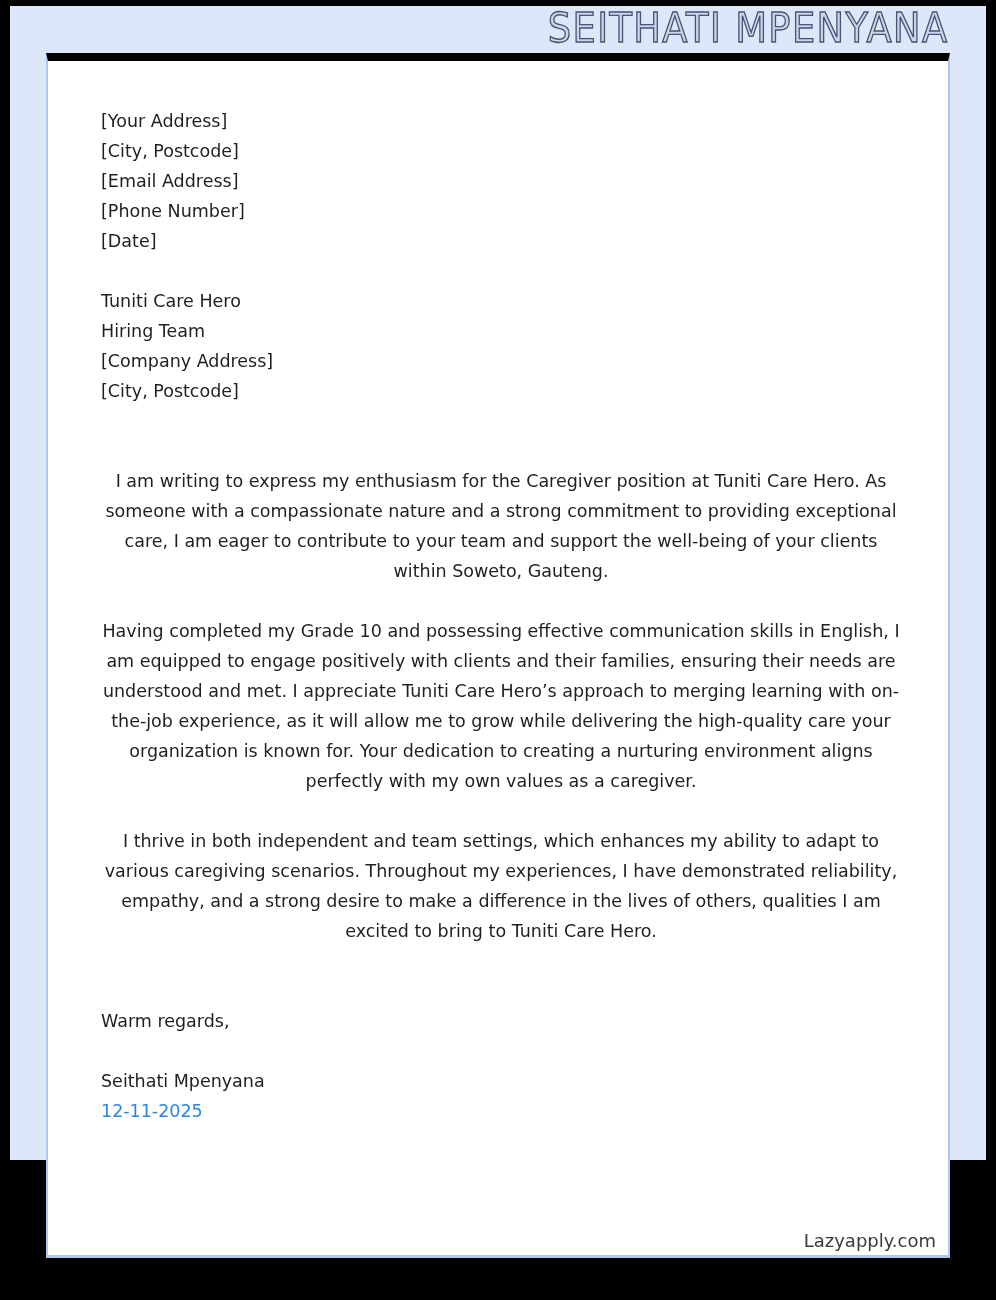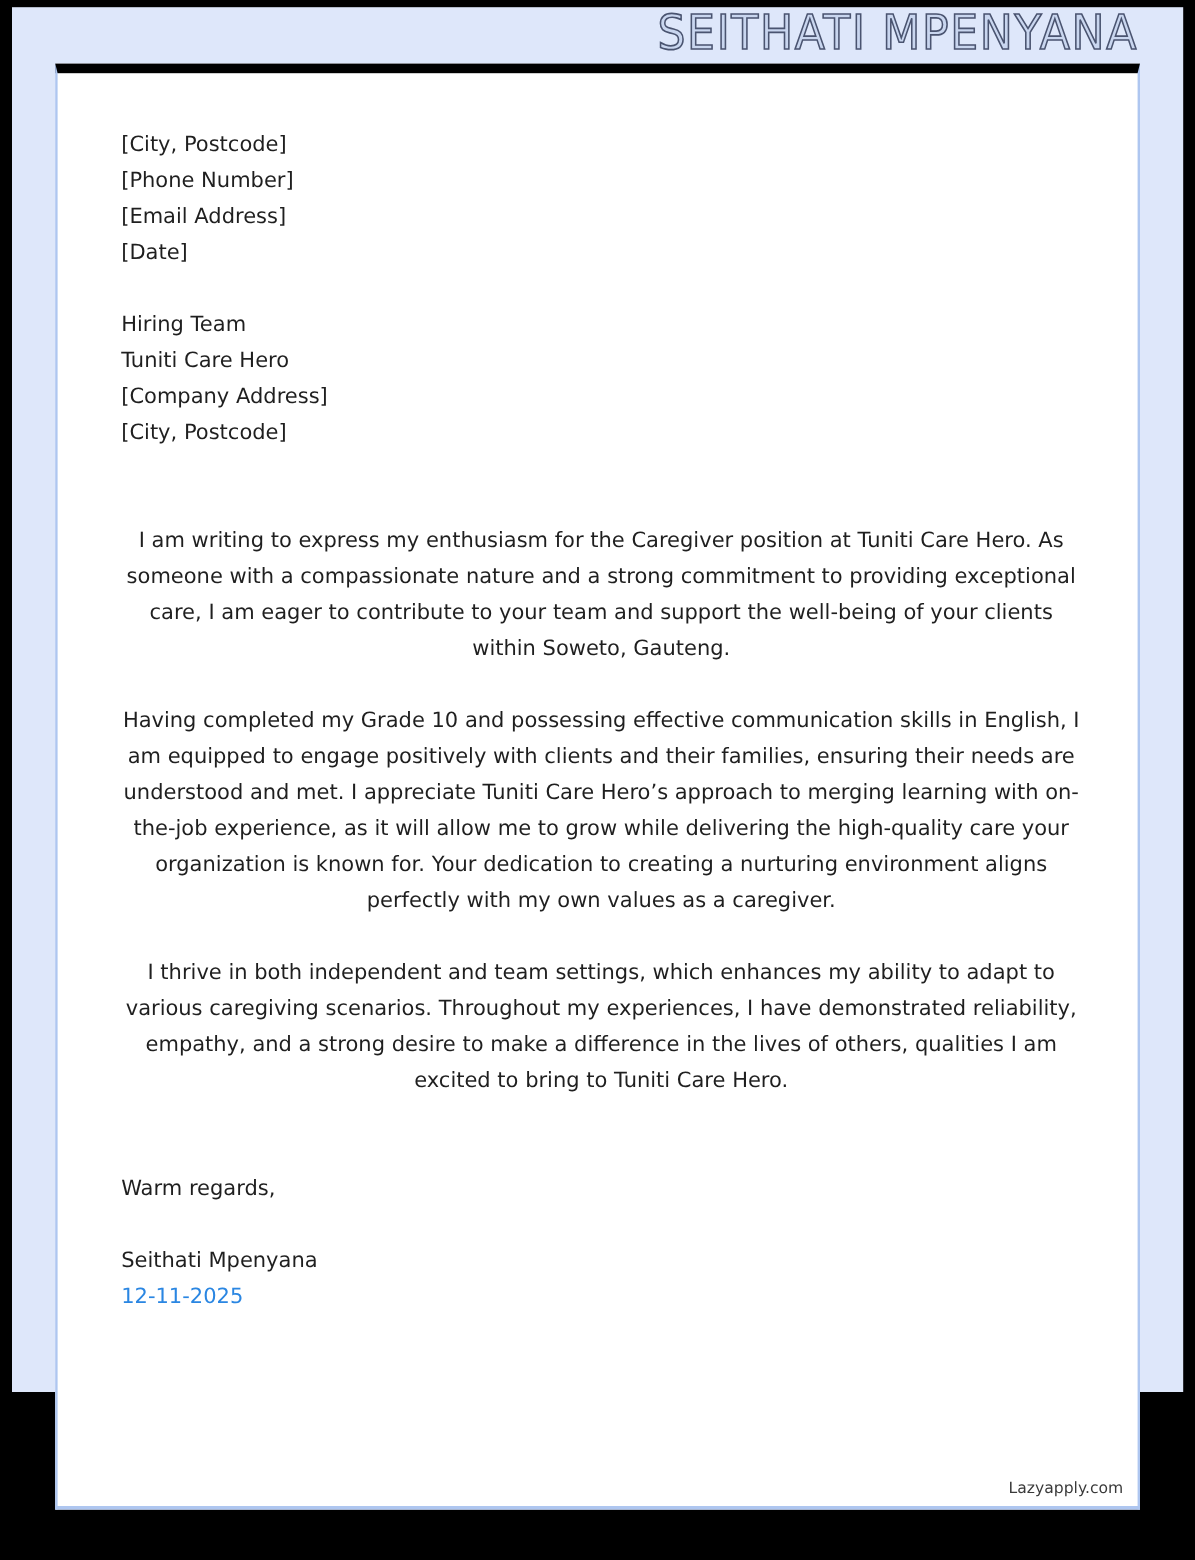--- a/index.html
+++ b/index.html
@@ -112,21 +112,21 @@
     white-space: nowrap;
     line-height: 30px;
   }
 
   
   .doc-footer {
     position: absolute;
     right: 12px;
     bottom: 6px;
     font-family: "DejaVu Sans", sans-serif;
-    font-size: 13px;
+    font-size: 18px;
     line-height: 16px;
     color: #3a3a3a;
     white-space: nowrap;
   }
 </style>
 </head>
 <body>
 
 <div class="page-frame">
   <div class="page-bg">
@@ -134,31 +134,32 @@
     <div class="letterhead">
       <div class="letterhead-name">SEITHATI MPENYANA</div>
     </div>
 
     <div class="doc-card">
       <div class="doc-inner">
 
         <div class="body-text">
 
           <div class="addr-block">
+            <div class="addr-line">[Your Address]</div>
             <div class="addr-line">[City, Postcode]</div>
+            <div class="addr-line">[Email Address]</div>
             <div class="addr-line">[Phone Number]</div>
-            <div class="addr-line">[Email Address]</div>
             <div class="addr-line">[Date]</div>
           </div>
 
           <div class="gap"></div>
 
           <div class="recipient-block">
+            <div class="addr-line">Tuniti Care Hero</div>
             <div class="addr-line">Hiring Team</div>
-            <div class="addr-line">Tuniti Care Hero</div>
             <div class="addr-line">[Company Address]</div>
             <div class="addr-line">[City, Postcode]</div>
           </div>
 
           <div class="gap"></div>
 
 
           <div class="gap"></div>
 
           <p class="para">I am writing to express my enthusiasm for the Caregiver position at Tuniti Care Hero. As someone with a compassionate nature and a strong commitment to providing exceptional care, I am eager to contribute to your team and support the well-being of your clients within Soweto, Gauteng.</p>

